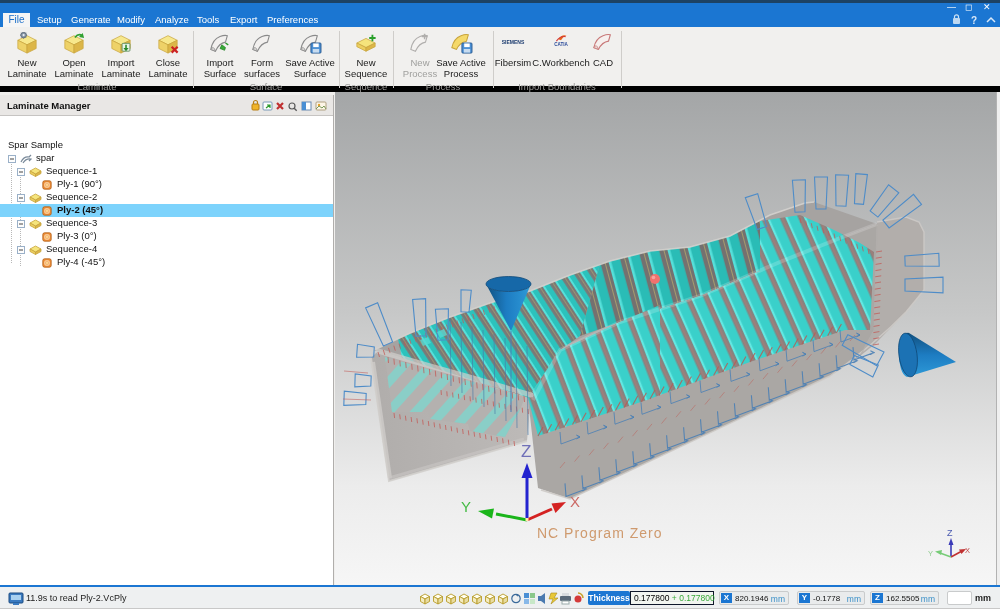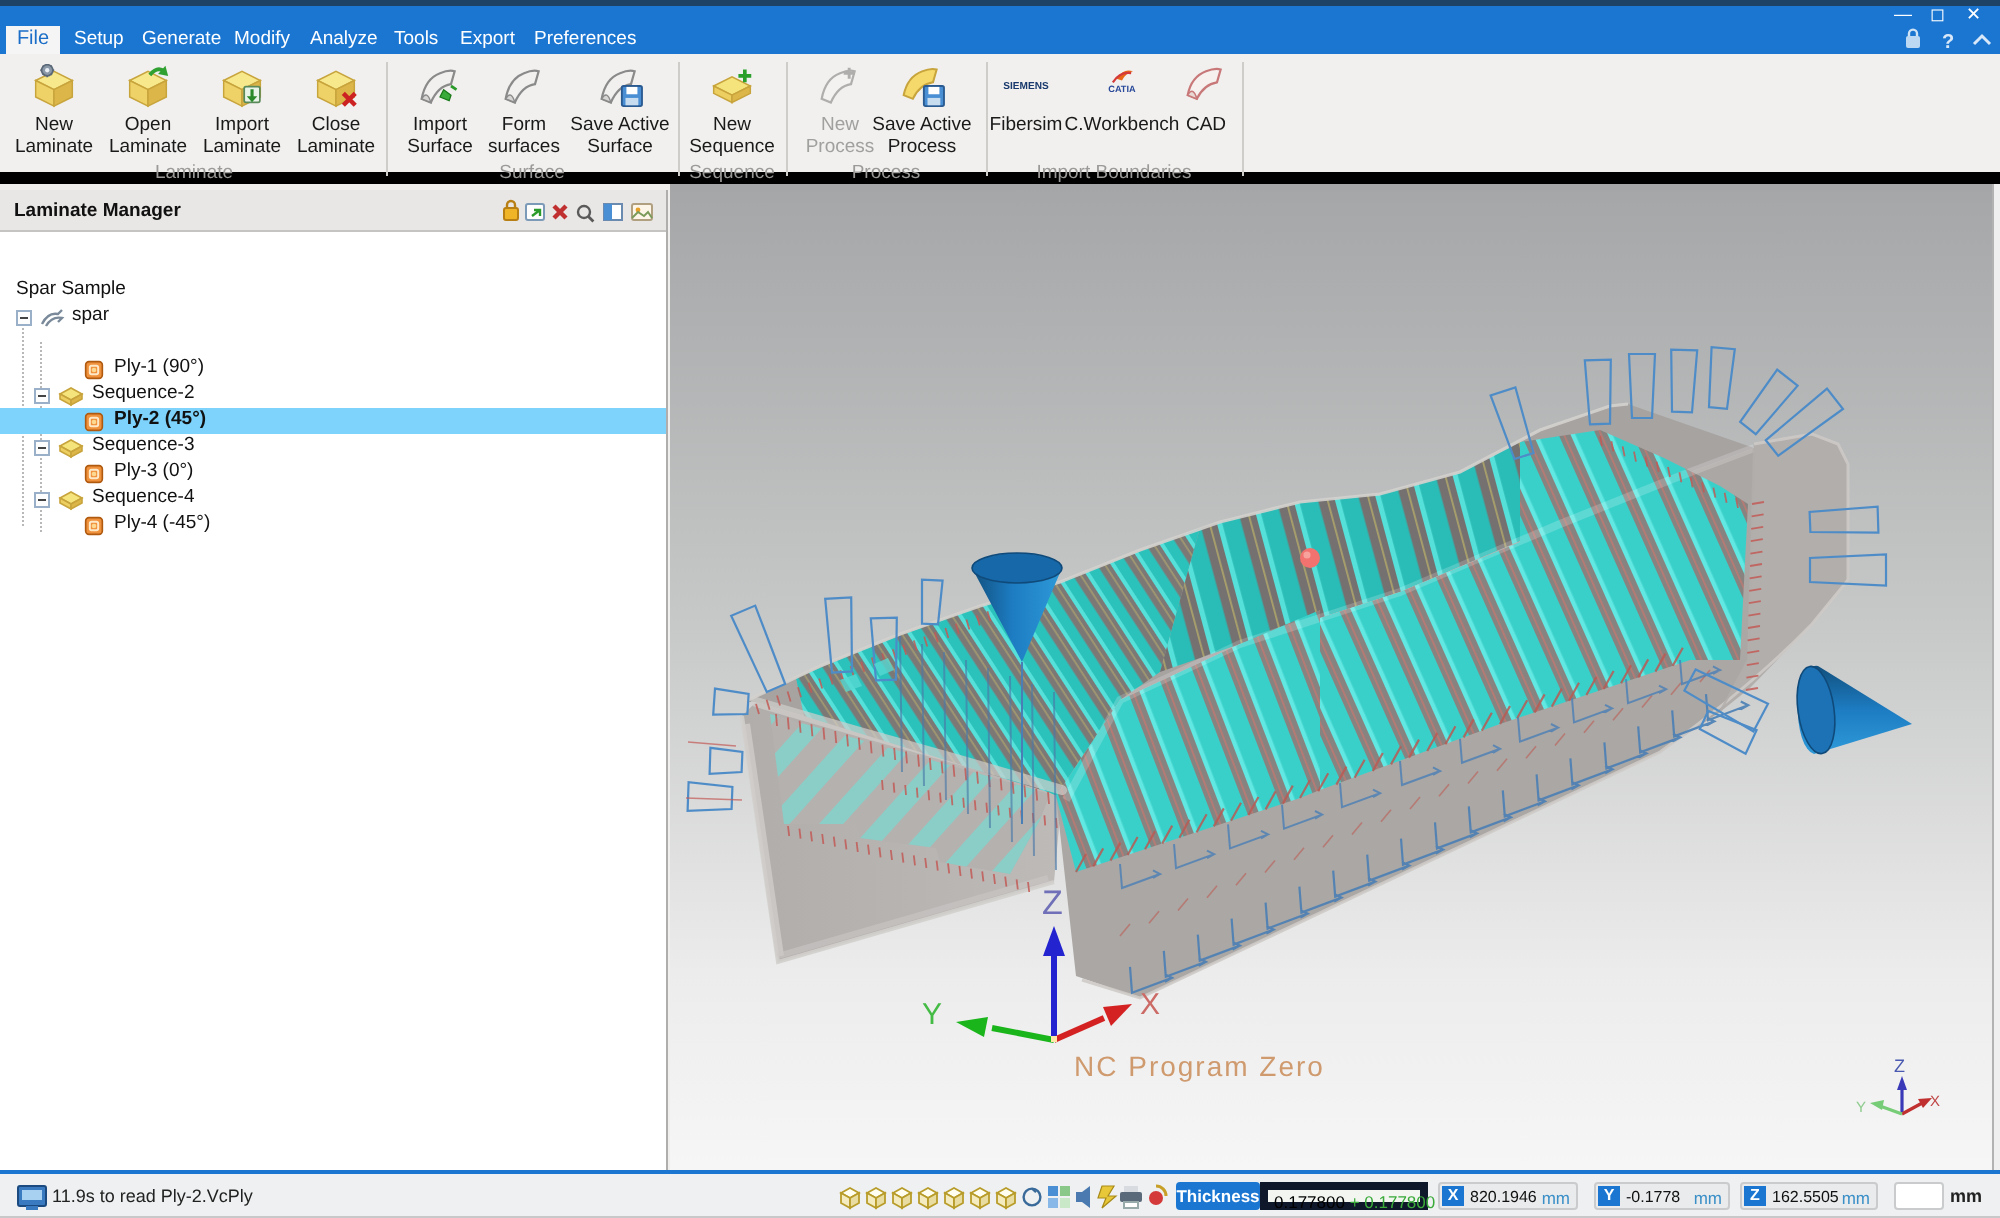--- a/index.html
+++ b/index.html
@@ -31,21 +31,21 @@
 
 #viewport { position:absolute; left:335px; top:92px; width:665px; height:493px; }
 
 #statusbar { position:absolute; left:0; top:585px; width:1000px; height:24px; background:#eef0f1; border-top:2px solid #1b76d2; border-bottom:1px solid #c8c8c8; }
 .sb-txt { position:absolute; top:6px; font-size:9px; color:#222; }
 .coordbox { position:absolute; top:4px; height:14px; background:#e9ebec; border:1px solid #c9cbcc; border-radius:2px; }
 .coordbox .ax { position:absolute; left:1px; top:1px; width:11px; height:10px; background:#1b76d2; color:#fff; font-size:8px; font-weight:bold; text-align:center; line-height:10px; }
 .coordbox .val { position:absolute; left:15px; top:2px; font-size:8px; color:#111; }
 .coordbox .mm { position:absolute; right:3px; top:2px; font-size:8.5px; color:#3a8fc8; }
 #thickbtn { position:absolute; left:588px; top:4px; width:42px; height:14px; background:#1b76d2; color:#fff; font-size:8.5px; font-weight:bold; text-align:center; line-height:14px; border-radius:2px; }
-#thickval { position:absolute; left:630px; top:4px; width:84px; height:14px; background:#f2f5f0; border:4px solid #0f172a; font-size:8.5px; line-height:12px; padding-left:3px; white-space:nowrap; }
+#thickval { position:absolute; left:630px; top:4px; width:84px; height:14px; background:#f2f5f0; border:1px solid #0f172a; font-size:8.5px; line-height:12px; padding-left:3px; white-space:nowrap; }
 </style>
 </head>
 <body>
 <div id="app">
   <div id="titlebar">
     <div id="titletop"></div>
     <div class="winbtn" style="left:947px;">—</div>
     <div class="winbtn" style="left:965px;">◻</div>
     <div class="winbtn" style="left:983px;">✕</div>
   </div>
@@ -193,20 +193,32 @@
       </div>
 <div class="trow" style="top:57px;">
         <svg width="8" height="8" viewBox="0 0 8 8" style="position:absolute;top:3px;left:8px;">
           <rect x="0.5" y="0.5" width="7" height="7" fill="#fdfdfd" stroke="#9ab0c8"></rect>
           <path d="M2,4 h4" stroke="#444" stroke-width="1"></path>
         </svg>
         <svg width="13" height="11" viewBox="0 0 13 11" style="position:absolute;top:2px;left:20px;">
           <path d="M1,8 Q4,2 9,3 L11,1 M3,9 Q6,4 11,5 L9,7" fill="none" stroke="#7a8a9a" stroke-width="1.2"></path>
         </svg>
         <span class="lbl" style="left:36px;">spar</span>
+      </div>
+<div class="trow" style="top:70px;">
+        <svg width="8" height="8" viewBox="0 0 8 8" style="position:absolute;top:3px;left:17px;">
+          <rect x="0.5" y="0.5" width="7" height="7" fill="#fdfdfd" stroke="#9ab0c8"></rect>
+          <path d="M2,4 h4" stroke="#444" stroke-width="1"></path>
+        </svg>
+        <svg width="13" height="12" viewBox="0 0 26 24" style="position:absolute;top:1px;left:29px;">
+          <polygon points="2,10 13,4 24,10 13,16" fill="#f5e47c" stroke="#c8a43c" stroke-width="1.6"></polygon>
+          <polygon points="2,10 13,16 13,21 2,15" fill="#eccf60" stroke="#c8a43c" stroke-width="1.6"></polygon>
+          <polygon points="13,16 24,10 24,15 13,21" fill="#dcb648" stroke="#c8a43c" stroke-width="1.6"></polygon>
+        </svg>
+        <span class="lbl" style="left:46px;">Sequence-1</span>
       </div>
 <div class="trow" style="top:83px;">
         <svg width="10" height="10" viewBox="0 0 12 12" style="position:absolute;top:2px;left:42px;">
           <rect x="1" y="1" width="10" height="10" rx="2" fill="#f0923c" stroke="#b05a10"></rect>
           <rect x="3.5" y="3.5" width="5" height="5" rx="1" fill="none" stroke="#fde8c8" stroke-width="1.2"></rect>
           <circle cx="6" cy="6" r="1.4" fill="#fdd890"></circle>
         </svg>
         <span class="lbl" style="left:57px;">Ply-1 (90°)</span>
       </div>
 <div class="trow" style="top:96px;">

